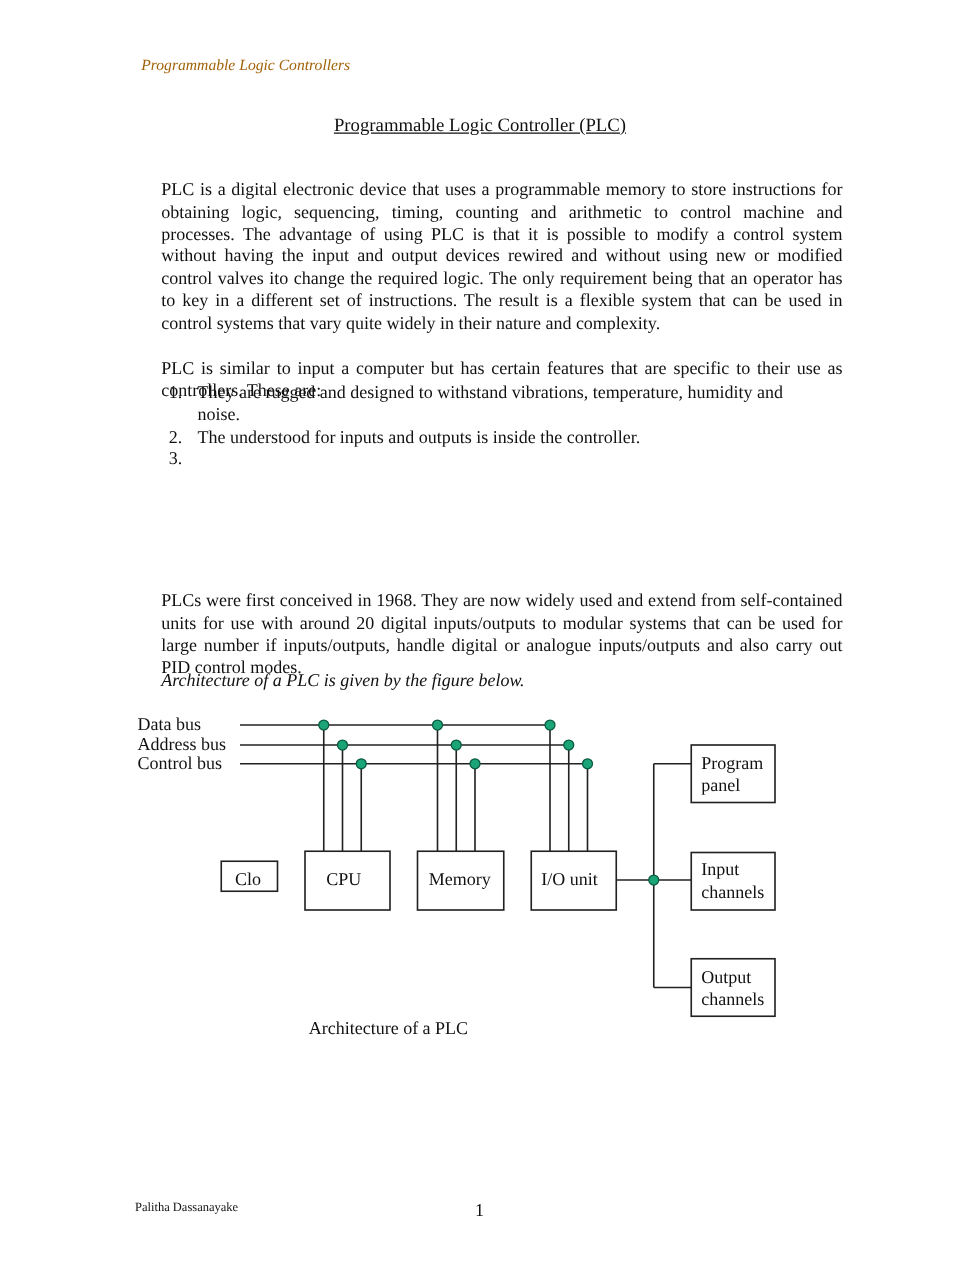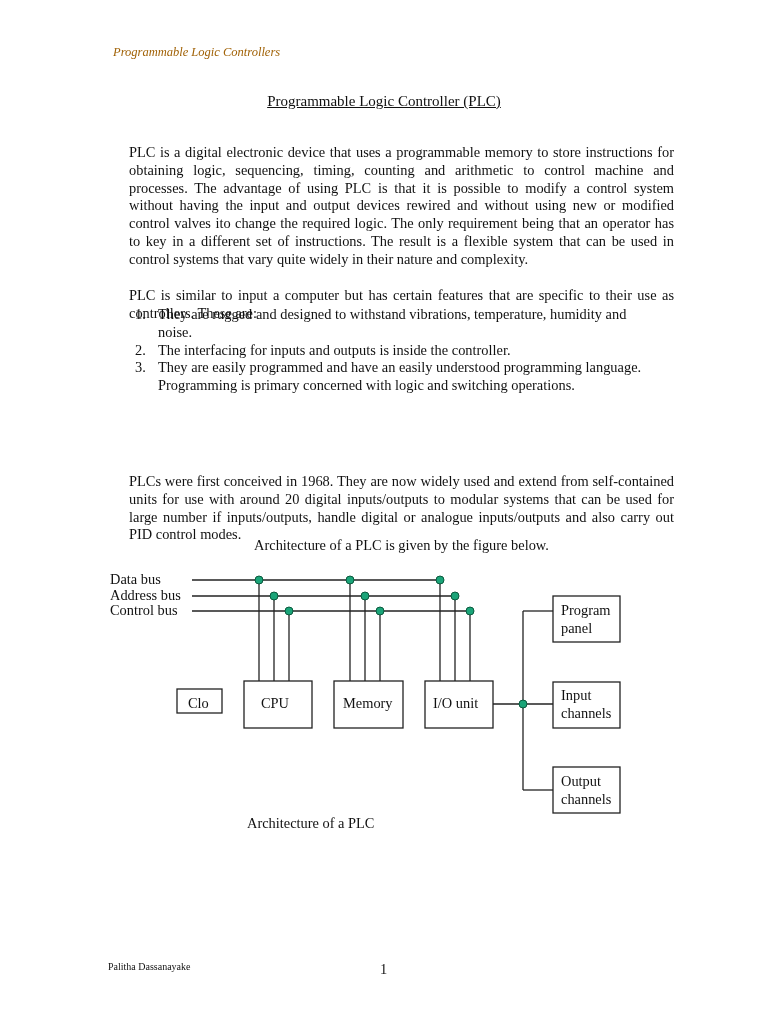--- a/index.html
+++ b/index.html
@@ -14,21 +14,21 @@
     }
     .title {
       position: absolute; left: 0; width: 768px; top: 93px;
       text-align: center; font-size: 15px; text-decoration: underline;
     }
     .para {
       position: absolute; left: 113px; width: 545px;
       font-size: 14.4px; line-height: 17.8px; text-align: justify;
       margin: 16px;
     }
-    .para.nojust { text-align: center; }
+    .para.nojust { text-align: left; font-style: italic; }
     .list {
       position: absolute; left: 113px; width: 545px; top: 306px;
       margin: 0; padding: 0; list-style: none;
       font-size: 14.4px; line-height: 17.8px;
     }
     .list li { position: relative; padding-left: 45px; }
     .list li .num { position: absolute; left: 22px; top: 0; }
     .diagram { position: absolute; left: 0; top: 0; width: 768px; height: 1024px; }
     .diagram text { font-family: "Liberation Serif", "DejaVu Serif", serif; font-size: 14.4px; fill: #111; }
     .caption {
@@ -52,25 +52,24 @@
 
 <p class="para" style="top:271px;">PLC is similar to input a computer but has certain features that are specific to their use as controllers. These are:</p>
 
 <ol class="list">
   <li>
     <span class="num">1.</span>
     <span>They are rugged and designed to withstand vibrations, temperature, humidity and noise.</span>
   </li>
   <li>
     <span class="num">2.</span>
-    <span>The interfacing for inputs and outputs is inside the controller.</span>
+    <span>The understood for inputs and outputs is inside the controller.</span>
   </li>
   <li>
     <span class="num">3.</span>
-    <span>They are easily programmed and have an easily understood programming language. Programming is primary concerned with logic and switching operations.</span>
   </li>
 </ol>
 
 <p class="para" style="top:457px;">PLCs were first conceived in 1968. They are now widely used and extend from self-contained units for use with around 20 digital inputs/outputs to modular systems that can be used for large number if inputs/outputs, handle digital or analogue inputs/outputs and also carry out PID control modes.</p>
 
 <p class="para nojust" style="top:521px;">Architecture of a PLC is given by the figure below.</p>
 
 <svg class="diagram" viewBox="0 0 768 1024" xmlns="http://www.w3.org/2000/svg">
   <g stroke="#222222" stroke-width="1.3" fill="none">
 

